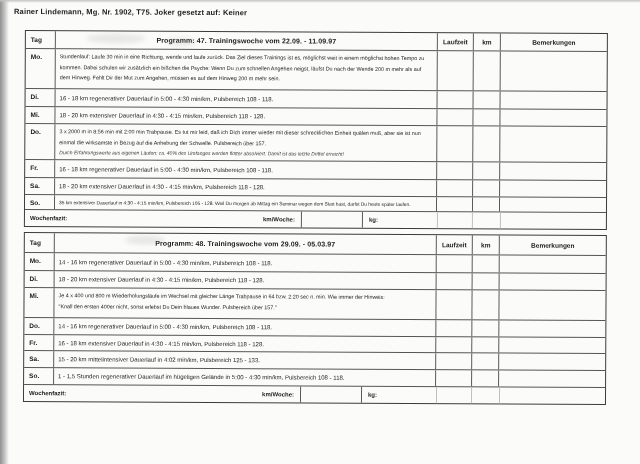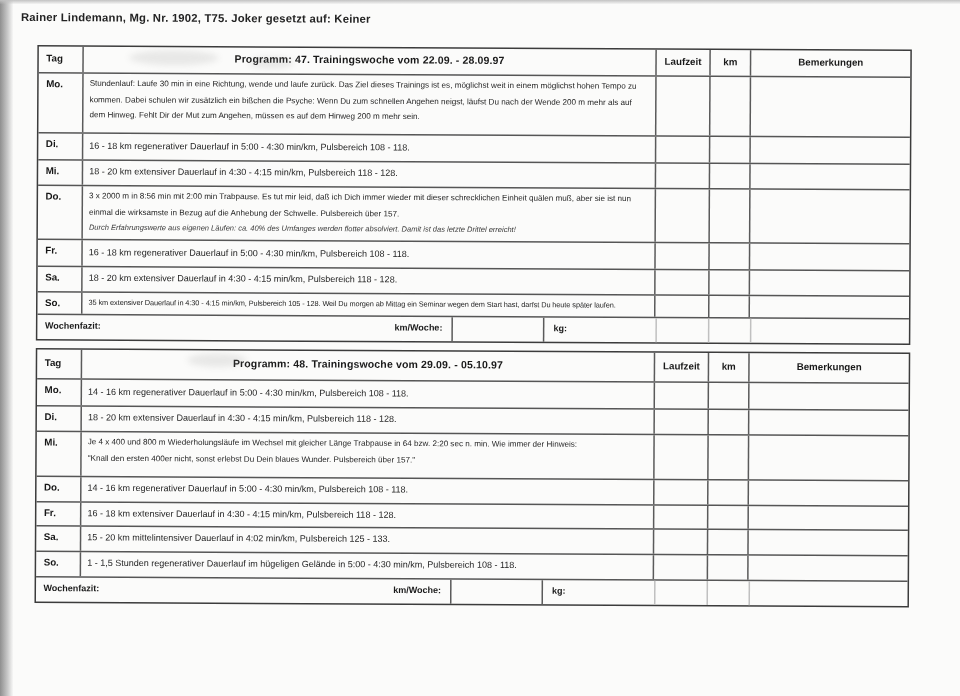--- a/index.html
+++ b/index.html
@@ -67,21 +67,21 @@
 
     <div class="page-header">Rainer Lindemann, Mg. Nr. 1902, T75. Joker gesetzt auf: Keiner</div>
 
     <div class="ttable" id="t47">
 
       <div class="row head" style="height:18px">
         <div class="c tag hcell">Tag</div>
         <div class="c prog hcell title">
           <div class="smudge" style="left:30px;top:2px;width:60px;height:10px"></div>
           <div class="smudge" style="left:110px;top:6px;width:30px;height:8px"></div>
-          <span>Programm: 47. Trainingswoche vom 22.09. - 28.09.97</span>
+          <span>Programm: 47. Trainingswoche vom 22.09. - 11.09.97</span>
         </div>
         <div class="c lz hcell">Laufzeit</div>
         <div class="c km hcell">km</div>
         <div class="c bem hcell">Bemerkungen</div>
       </div>
 
       <div class="row" style="height:40px">
         <div class="c tag day">Mo.</div>
         <div class="c prog">
           <div class="txt">Stundenlauf: Laufe 30 min in eine Richtung, wende und laufe zurück. Das Ziel dieses Trainings ist es, möglichst weit in einem möglichst hohen Tempo zu kommen. Dabei schulen wir zusätzlich ein bißchen die Psyche: Wenn Du zum schnellen Angehen neigst, läufst Du nach der Wende 200 m mehr als auf dem Hinweg. Fehlt Dir der Mut zum Angehen, müssen es auf dem Hinweg 200 m mehr sein.</div>
@@ -166,21 +166,21 @@
         </div>
       </div>
     </div>
 
     <div class="ttable" id="t48">
 
       <div class="row head" style="height:20px">
         <div class="c tag hcell">Tag</div>
         <div class="c prog hcell title">
           <div class="smudge" style="left:70px;top:2px;width:40px;height:9px"></div>
-          <span>Programm: 48. Trainingswoche vom 29.09. - 05.10.97</span>
+          <span>Programm: 48. Trainingswoche vom 29.09. - 05.03.97</span>
         </div>
         <div class="c lz hcell">Laufzeit</div>
         <div class="c km hcell">km</div>
         <div class="c bem hcell">Bemerkungen</div>
       </div>
 
       <div class="row" style="height:18px">
         <div class="c tag day">Mo.</div>
         <div class="c prog single">
           <span class="txt1">14 - 16 km regenerativer Dauerlauf in 5:00 - 4:30 min/km, Pulsbereich 108 - 118.</span>

